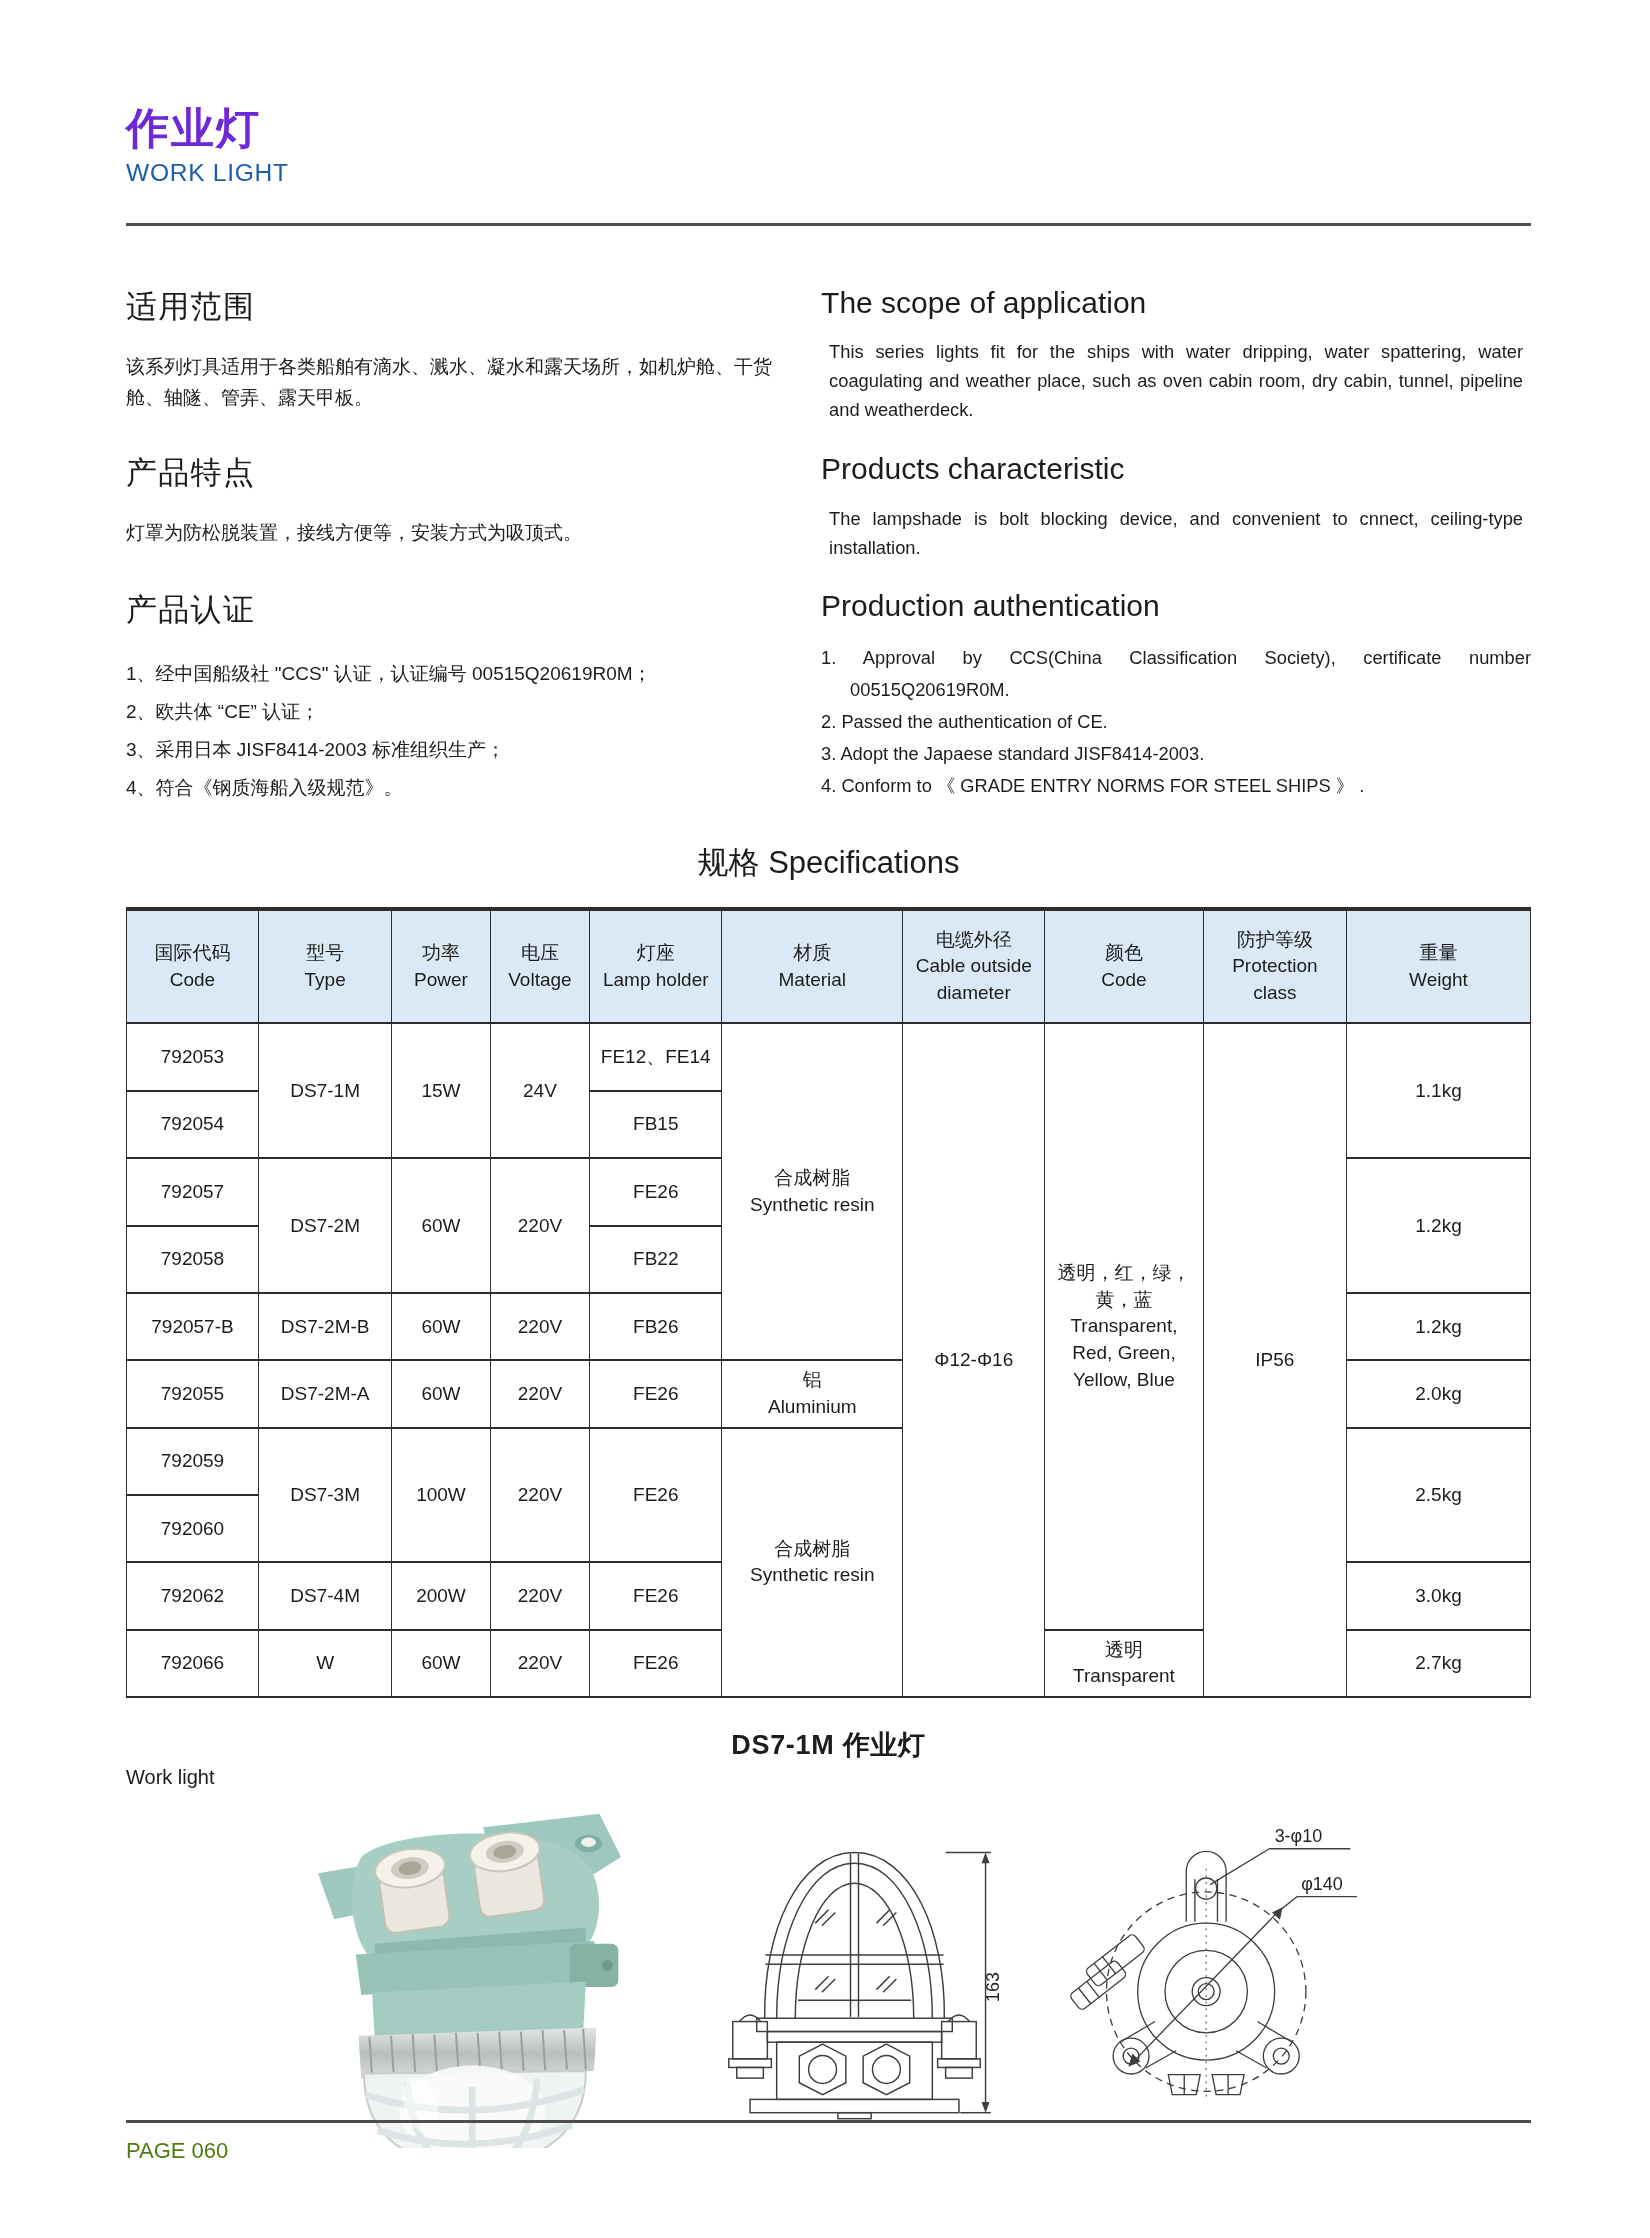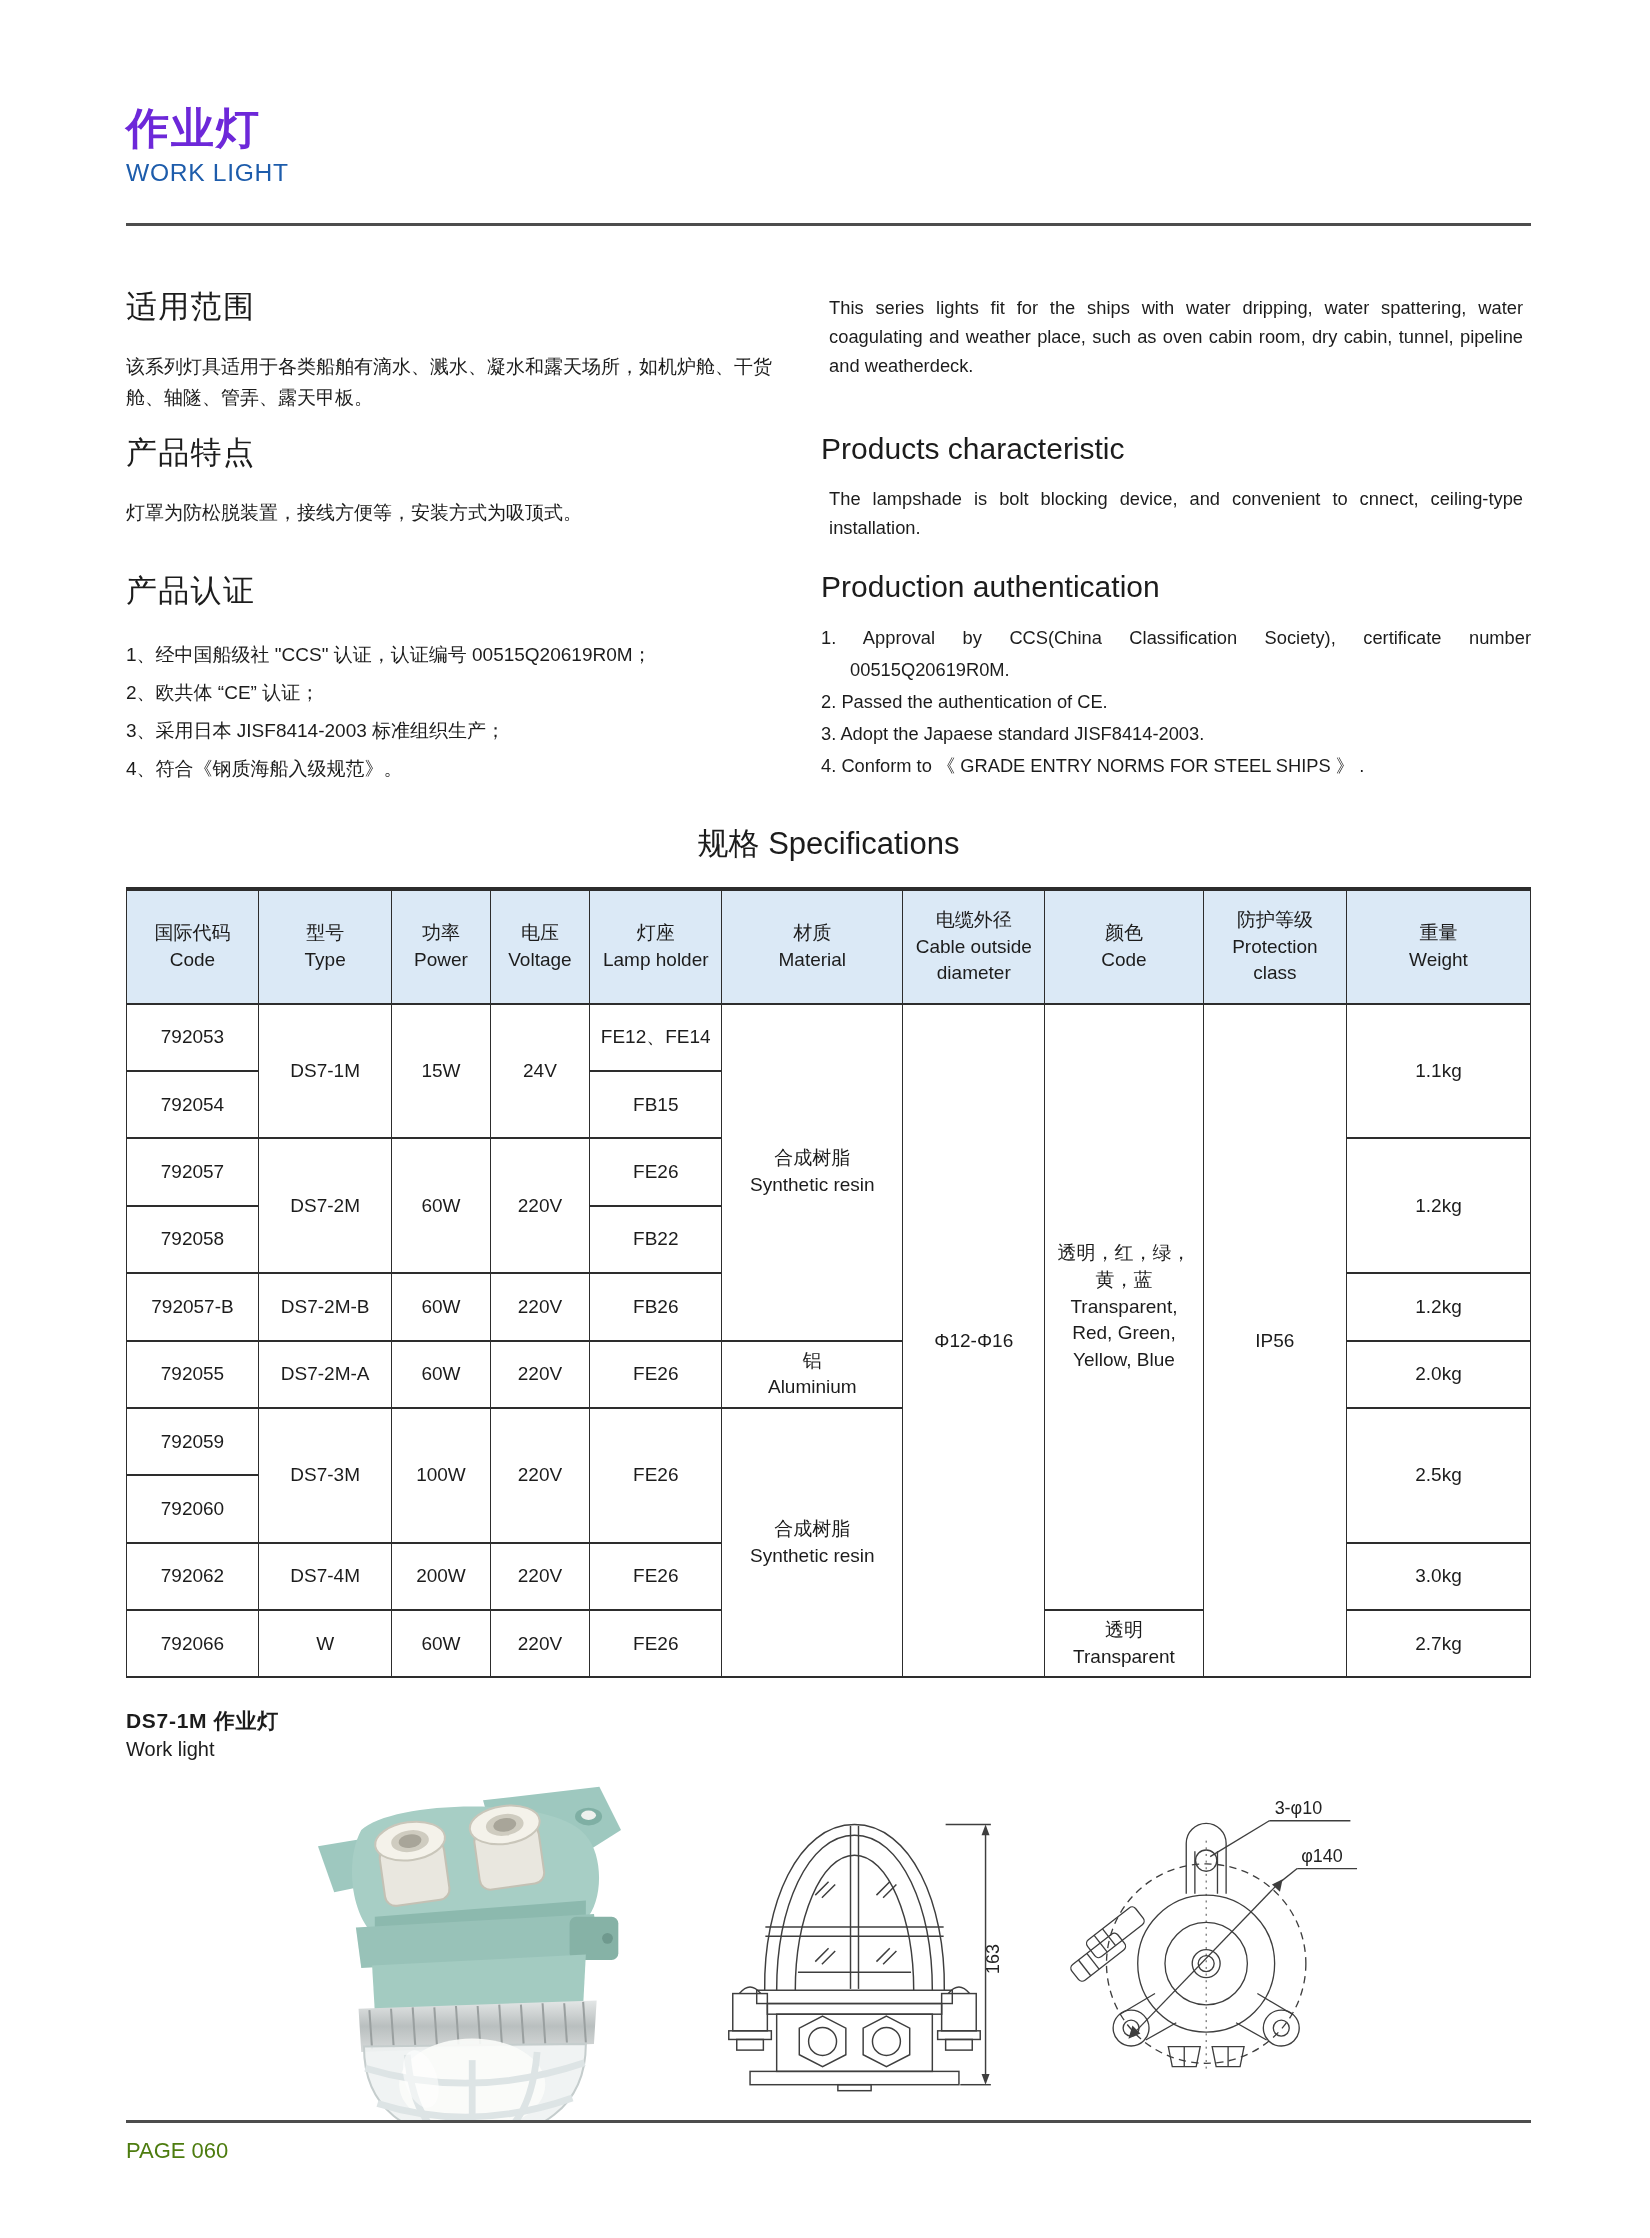--- a/index.html
+++ b/index.html
@@ -38,21 +38,21 @@
   table.spec th, table.spec td { border:1.3px solid #2d2d2d; padding:2.7px 5.3px; }
   table.spec th { border-top-width:4.7px; border-bottom-width:2px; }
   table.spec td { border-top-width:2px; border-bottom-width:2px; }
   table.spec th {
     background:#dbe9f6; font-weight:normal; height:106px; vertical-align:middle;
   }
   table.spec td { height:60px; vertical-align:middle;margin-top:6px; }
   .h-cn, .h-en, .cell-cn, .cell-en { display:block; line-height:1.4; }
 
   
-  .product-heading { margin-top:29px; font-size:21px; font-weight:bold; letter-spacing:0.7px; }
+  .product-heading { margin-top:29px; font-size:27px; font-weight:bold; letter-spacing:0.7px;text-align:center; }
   .product-sub { font-size:20px; margin-top:2.7px; }
   .figures { display:flex; align-items:flex-start; gap:39px; margin-top:14.6px; margin-left:154px; }
   .fig-front, .fig-top { margin-top:18.6px; }
 
   
   .footer-rule { position:absolute; left:126px; width:1405px; top:2120px; border-top:3.3px solid #4d4d4d; }
   .footer-text { position:absolute; left:126px; top:2138px; font-size:22px; color:#4d7c0f; }
 
   svg text { font-family:"Liberation Sans", sans-serif; }
 </style>
@@ -68,20 +68,21 @@
     </div>
     <div class="rule"></div>
 
     <div class="cols">
 
       <div>
         <div class="sec-heading-cn">适用范围</div>
         <p class="body-cn">该系列灯具适用于各类船舶有滴水、溅水、凝水和露天场所，如机炉舱、干货舱、轴隧、管弄、露天甲板。</p>
       </div>
       <div>
+        <div class="sec-heading-en">The scope of application</div>
         <p class="body-en">This series lights fit for the ships with water dripping, water spattering, water coagulating and weather place, such as oven cabin room, dry cabin, tunnel, pipeline and weatherdeck.</p>
       </div>
 
       <div>
         <div class="sec-heading-cn">产品特点</div>
         <p class="body-cn">灯罩为防松脱装置，接线方便等，安装方式为吸顶式。</p>
       </div>
       <div>
         <div class="sec-heading-en">Products characteristic</div>
         <p class="body-en">The lampshade is bolt blocking device, and convenient to cnnect, ceiling-type installation.</p>

